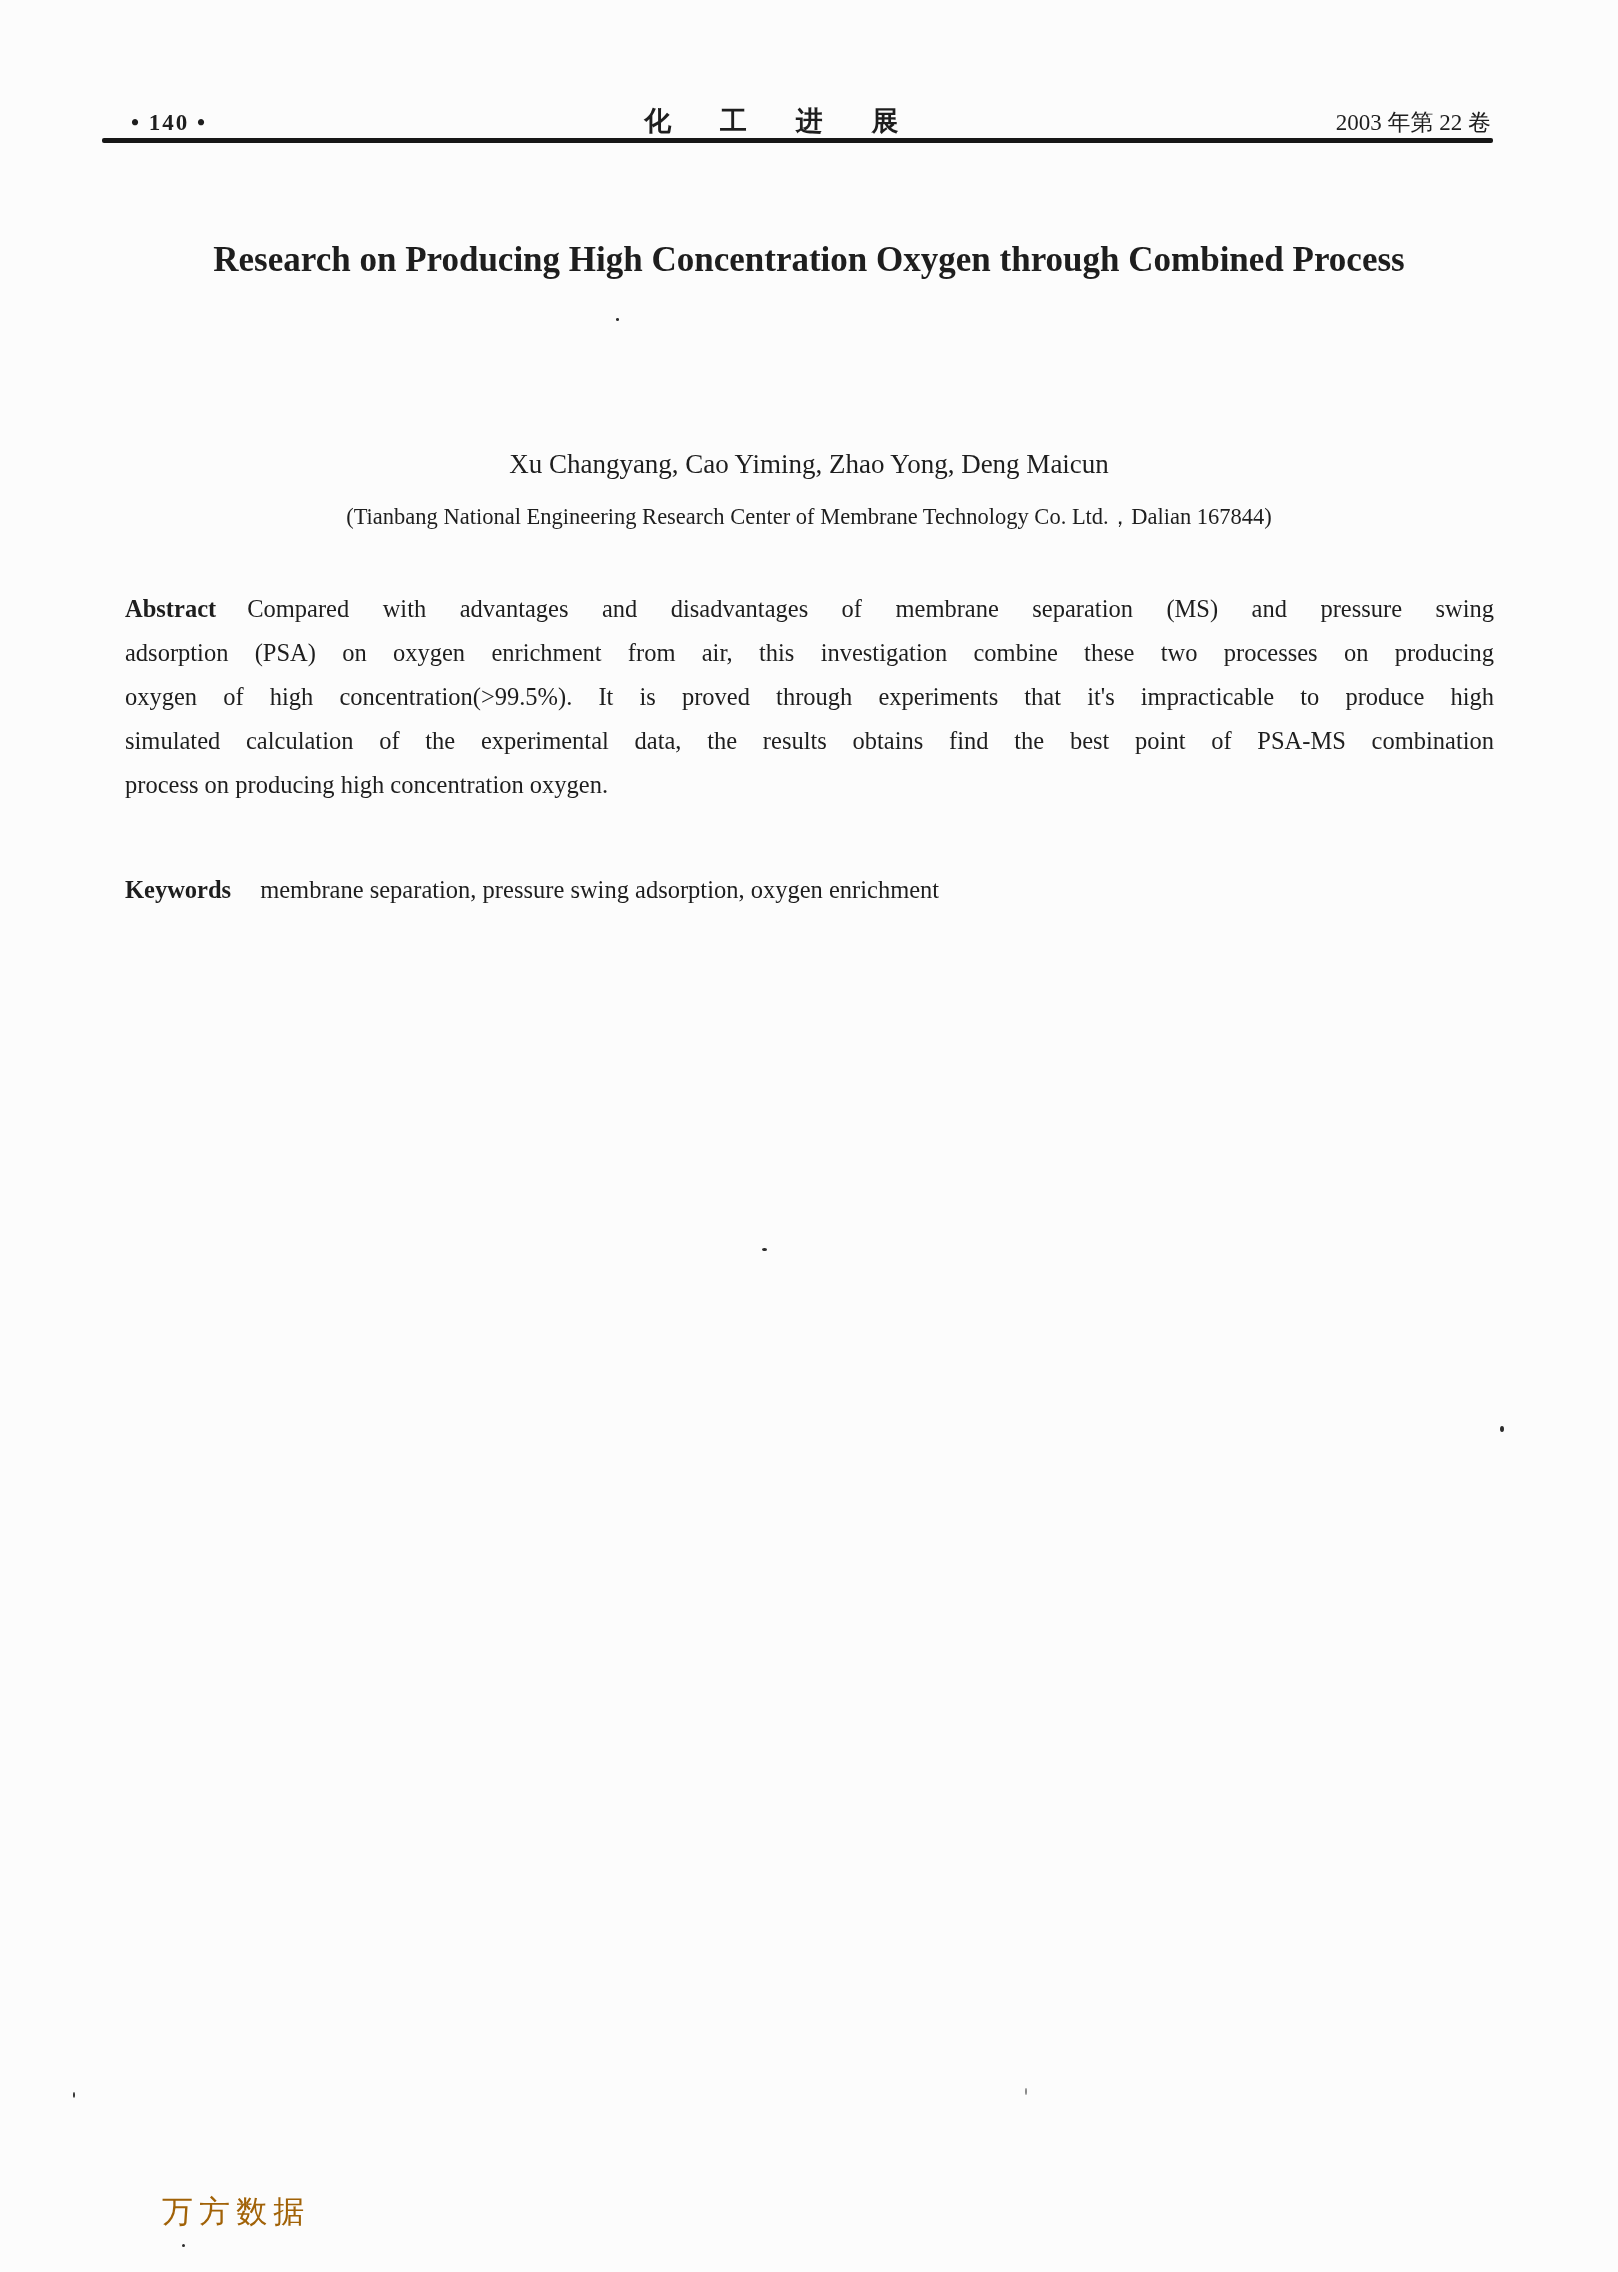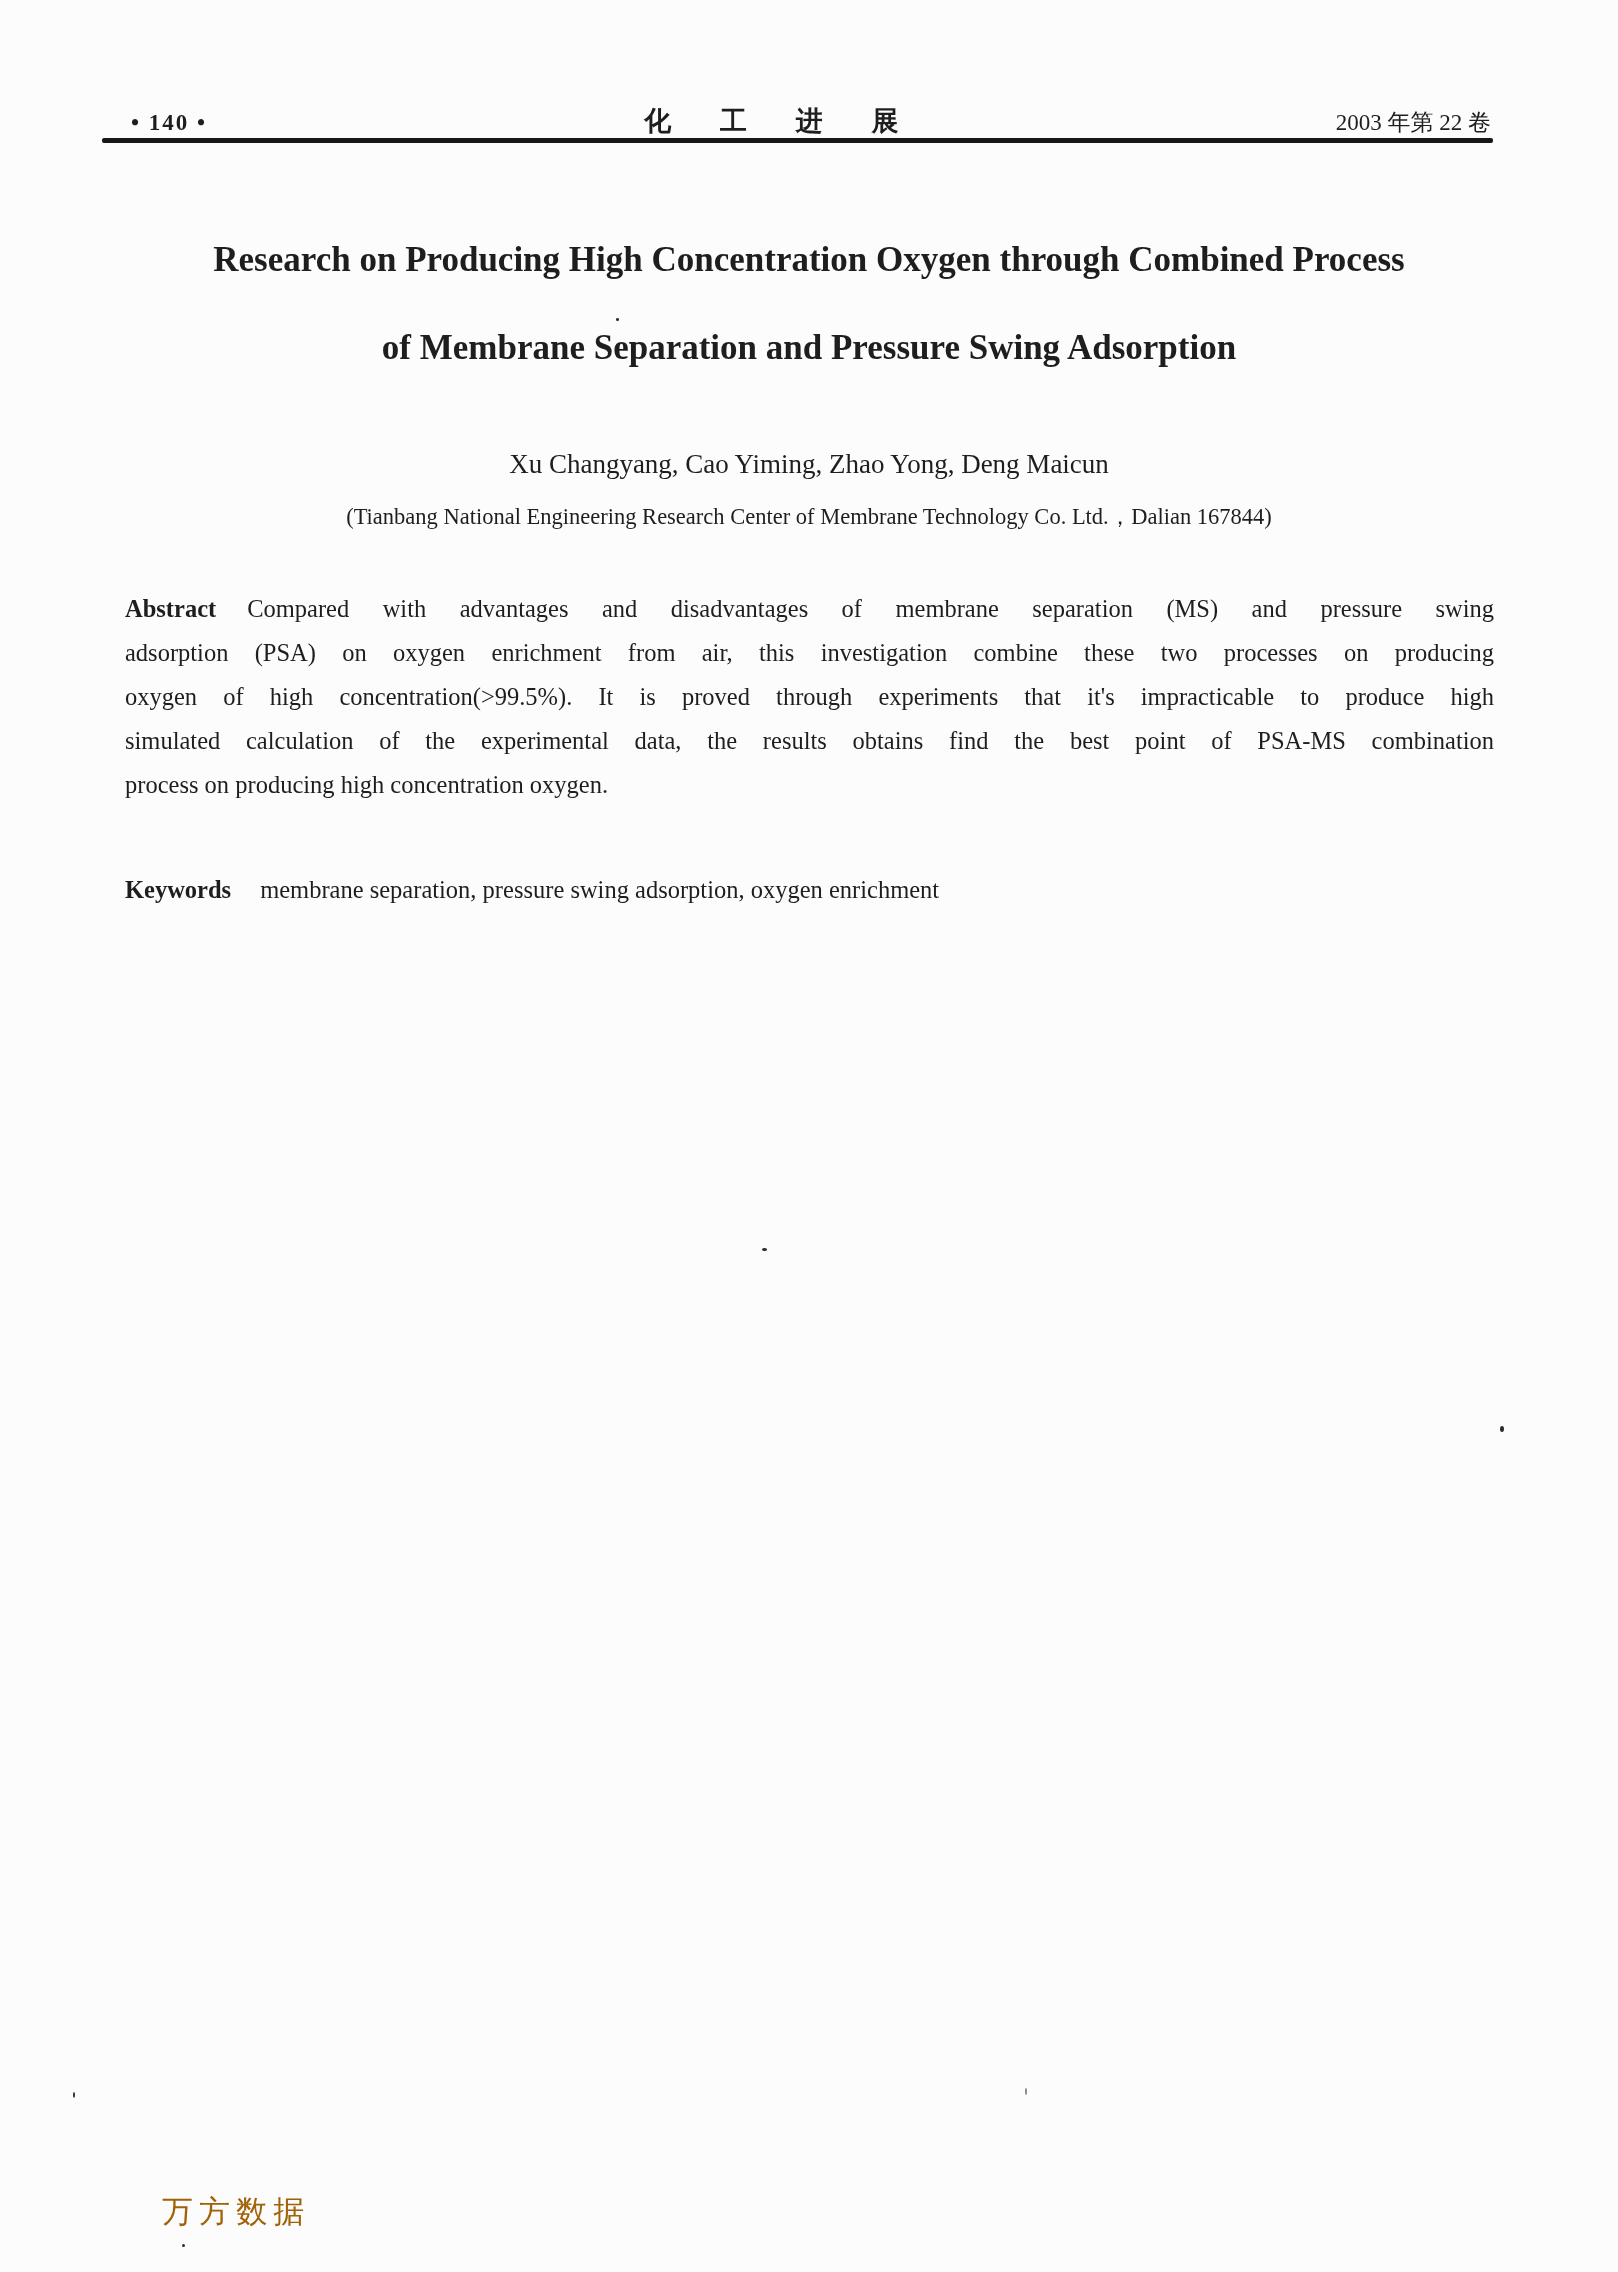--- a/index.html
+++ b/index.html
@@ -124,21 +124,20 @@
 <div class="page">
 
   <div class="header">
     <span class="page-number">• 140 •</span>
     <span class="journal-title">化 工 进 展</span>
     <span class="volume-info">2003 年第 22 卷</span>
   </div>
   <div class="header-rule"></div>
 
   <div class="title-line l1">Research on Producing High Concentration Oxygen through Combined Process</div>
-  <div class="title-line l2">of Membrane Separation and Pressure Swing Adsorption</div>
 
   <div class="authors">Xu Changyang, Cao Yiming, Zhao Yong, Deng Maicun</div>
   <div class="affiliation">(Tianbang National Engineering Research Center of Membrane Technology Co. Ltd.，Dalian 167844)</div>
 
   <div class="abstract">
     <div class="jline">
       <span class="abstract-label">Abstract</span><span>Compared with advantages and disadvantages of membrane separation (MS) and pressure swing</span>
     </div>
     <div class="jline">adsorption (PSA) on oxygen enrichment from air, this investigation combine these two processes on producing</div>
     <div class="jline">oxygen of high concentration(&gt;99.5%).  It is proved through experiments that it's impracticable to produce high</div>

